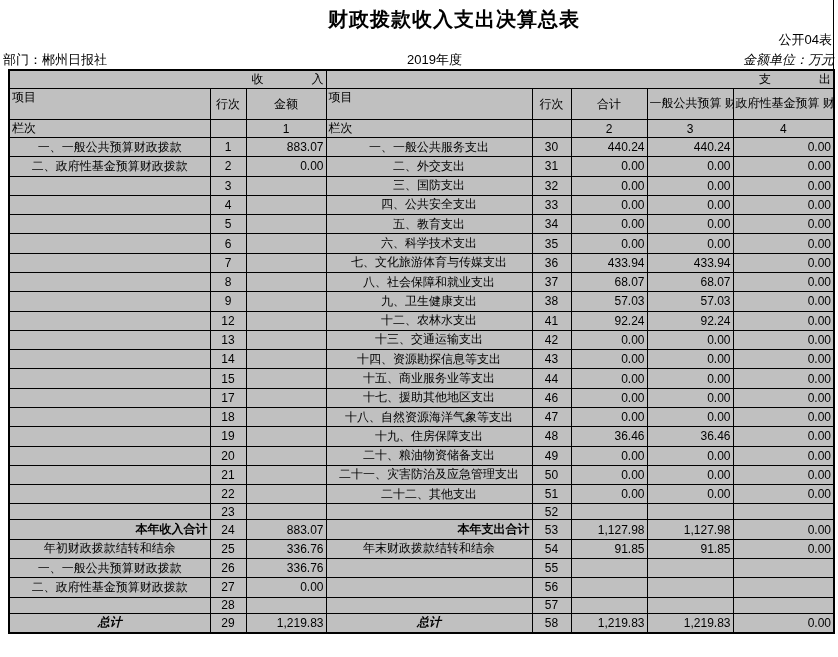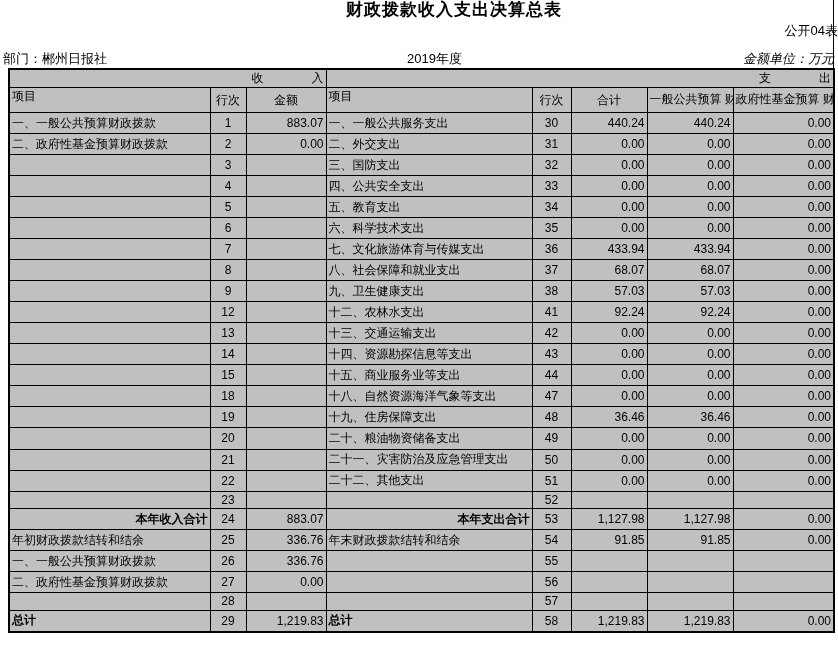--- a/index.html
+++ b/index.html
@@ -1,53 +1,53 @@
 <!DOCTYPE html>
 <html><head>
 <meta charset="utf-8">
 <style>
   html,body { margin:0; padding:0; }
   body {
     width:838px; height:657px; background:#ffffff; color:#000;
     font-family:"Liberation Sans", sans-serif; position:relative; overflow:hidden;
   }
   .title {
-    padding-top:0; text-align:center; font-size:17px; font-weight:bold;
+    padding-top:9px; text-align:center; font-size:20px; font-weight:bold;
     line-height:20px; text-indent:70px; letter-spacing:1px;
   }
-  .doc-label { margin-top:3px; text-align:right; font-size:13px; line-height:16px; }
-  .meta { position:relative; height:19px; margin-top:10px; font-size:13px; }
+  .doc-label { margin-top:3px; text-align:right; font-size:13px; line-height:16px; padding-right:6px; }
+  .meta { position:relative; height:19px; margin-top:2px; font-size:13px; }
   .meta .dept { position:absolute; left:3px; top:1px; }
   .meta .year { position:absolute; left:407px; top:1px; }
   .meta .unit { position:absolute; right:4px; top:1px;font-style:italic; }
   .top-rule { position:absolute; left:833px; top:0; width:1px; height:72px; background:#000; }
 
   table.fiscal {
     margin-left:8px; width:825px; height:565px;
     border-collapse:collapse; table-layout:fixed;
     border:2px solid #000;
   }
   table.fiscal td {
     border:1px solid #000; font-size:12px; padding:0 2px;
     overflow:hidden; white-space:nowrap; background:#c0c0c0;
   }
   tr.h1 { height:18px; }
-  tr.h2 { height:25px; }
+  tr.h2 { height:31px; }
   tr.h3 { height:17px; }
   td.group { text-align:right; font-size:13px;margin-left:12px; }
   td.itemhead { vertical-align:top; padding-top:1px; }
   td.chead { text-align:center; vertical-align:middle;margin-left:19px; }
   td.wrap { white-space:pre-line; line-height:1.15; }
   td.lanci { text-align:left; }
   td.idx { text-align:center; }
-  td.item { text-align:left; }
+  td.item { text-align:center; }
   td.rownum { text-align:center; }
   td.val { text-align:right; background:#ffffff; padding-right:3px; }
   td.emph-c { font-weight:bold; text-align:right; }
-  td.emph-l { font-weight:bold; }
+  td.emph-l { font-weight:bold;font-style:italic; }
 </style>
 </head>
 <body>
 
 <div class="top-rule"></div>
 
 <div class="title">财政拨款收入支出决算总表</div>
 <div class="doc-label">公开04表</div>
 <div class="meta">
   <span class="dept">部门：郴州日报社</span>
@@ -76,20 +76,30 @@
       <td class="chead">行次</td>
       <td class="chead">金额</td>
       <td class="itemhead">项目</td>
       <td class="chead">行次</td>
       <td class="chead">合计</td>
       <td class="chead wrap">一般公共预算
 财政拨款</td>
       <td class="chead wrap">政府性基金预算
 财政拨款</td>
     </tr>
+    <tr class="h3">
+      <td class="lanci">栏次</td>
+      <td></td>
+      <td class="idx">1</td>
+      <td class="lanci">栏次</td>
+      <td></td>
+      <td class="idx">2</td>
+      <td class="idx">3</td>
+      <td class="idx">4</td>
+    </tr>
   <tr>
         <td class="item">一、一般公共预算财政拨款</td>
         <td class="rownum">1</td>
         <td class="val">883.07</td>
         <td class="item">一、一般公共服务支出</td>
         <td class="rownum">30</td>
         <td class="val">440.24</td>
         <td class="val">440.24</td>
         <td class="val">0.00</td>
       </tr>
@@ -208,20 +218,30 @@
         <td class="rownum">15</td>
         <td class="val"></td>
         <td class="item">十五、商业服务业等支出</td>
         <td class="rownum">44</td>
         <td class="val">0.00</td>
         <td class="val">0.00</td>
         <td class="val">0.00</td>
       </tr>
       <tr>
         <td class="item"></td>
+        <td class="rownum">17</td>
+        <td class="val"></td>
+        <td class="item">十七、援助其他地区支出</td>
+        <td class="rownum">46</td>
+        <td class="val">0.00</td>
+        <td class="val">0.00</td>
+        <td class="val">0.00</td>
+      </tr>
+      <tr>
+        <td class="item"></td>
         <td class="rownum">18</td>
         <td class="val"></td>
         <td class="item">十八、自然资源海洋气象等支出</td>
         <td class="rownum">47</td>
         <td class="val">0.00</td>
         <td class="val">0.00</td>
         <td class="val">0.00</td>
       </tr>
       <tr>
         <td class="item"></td>

